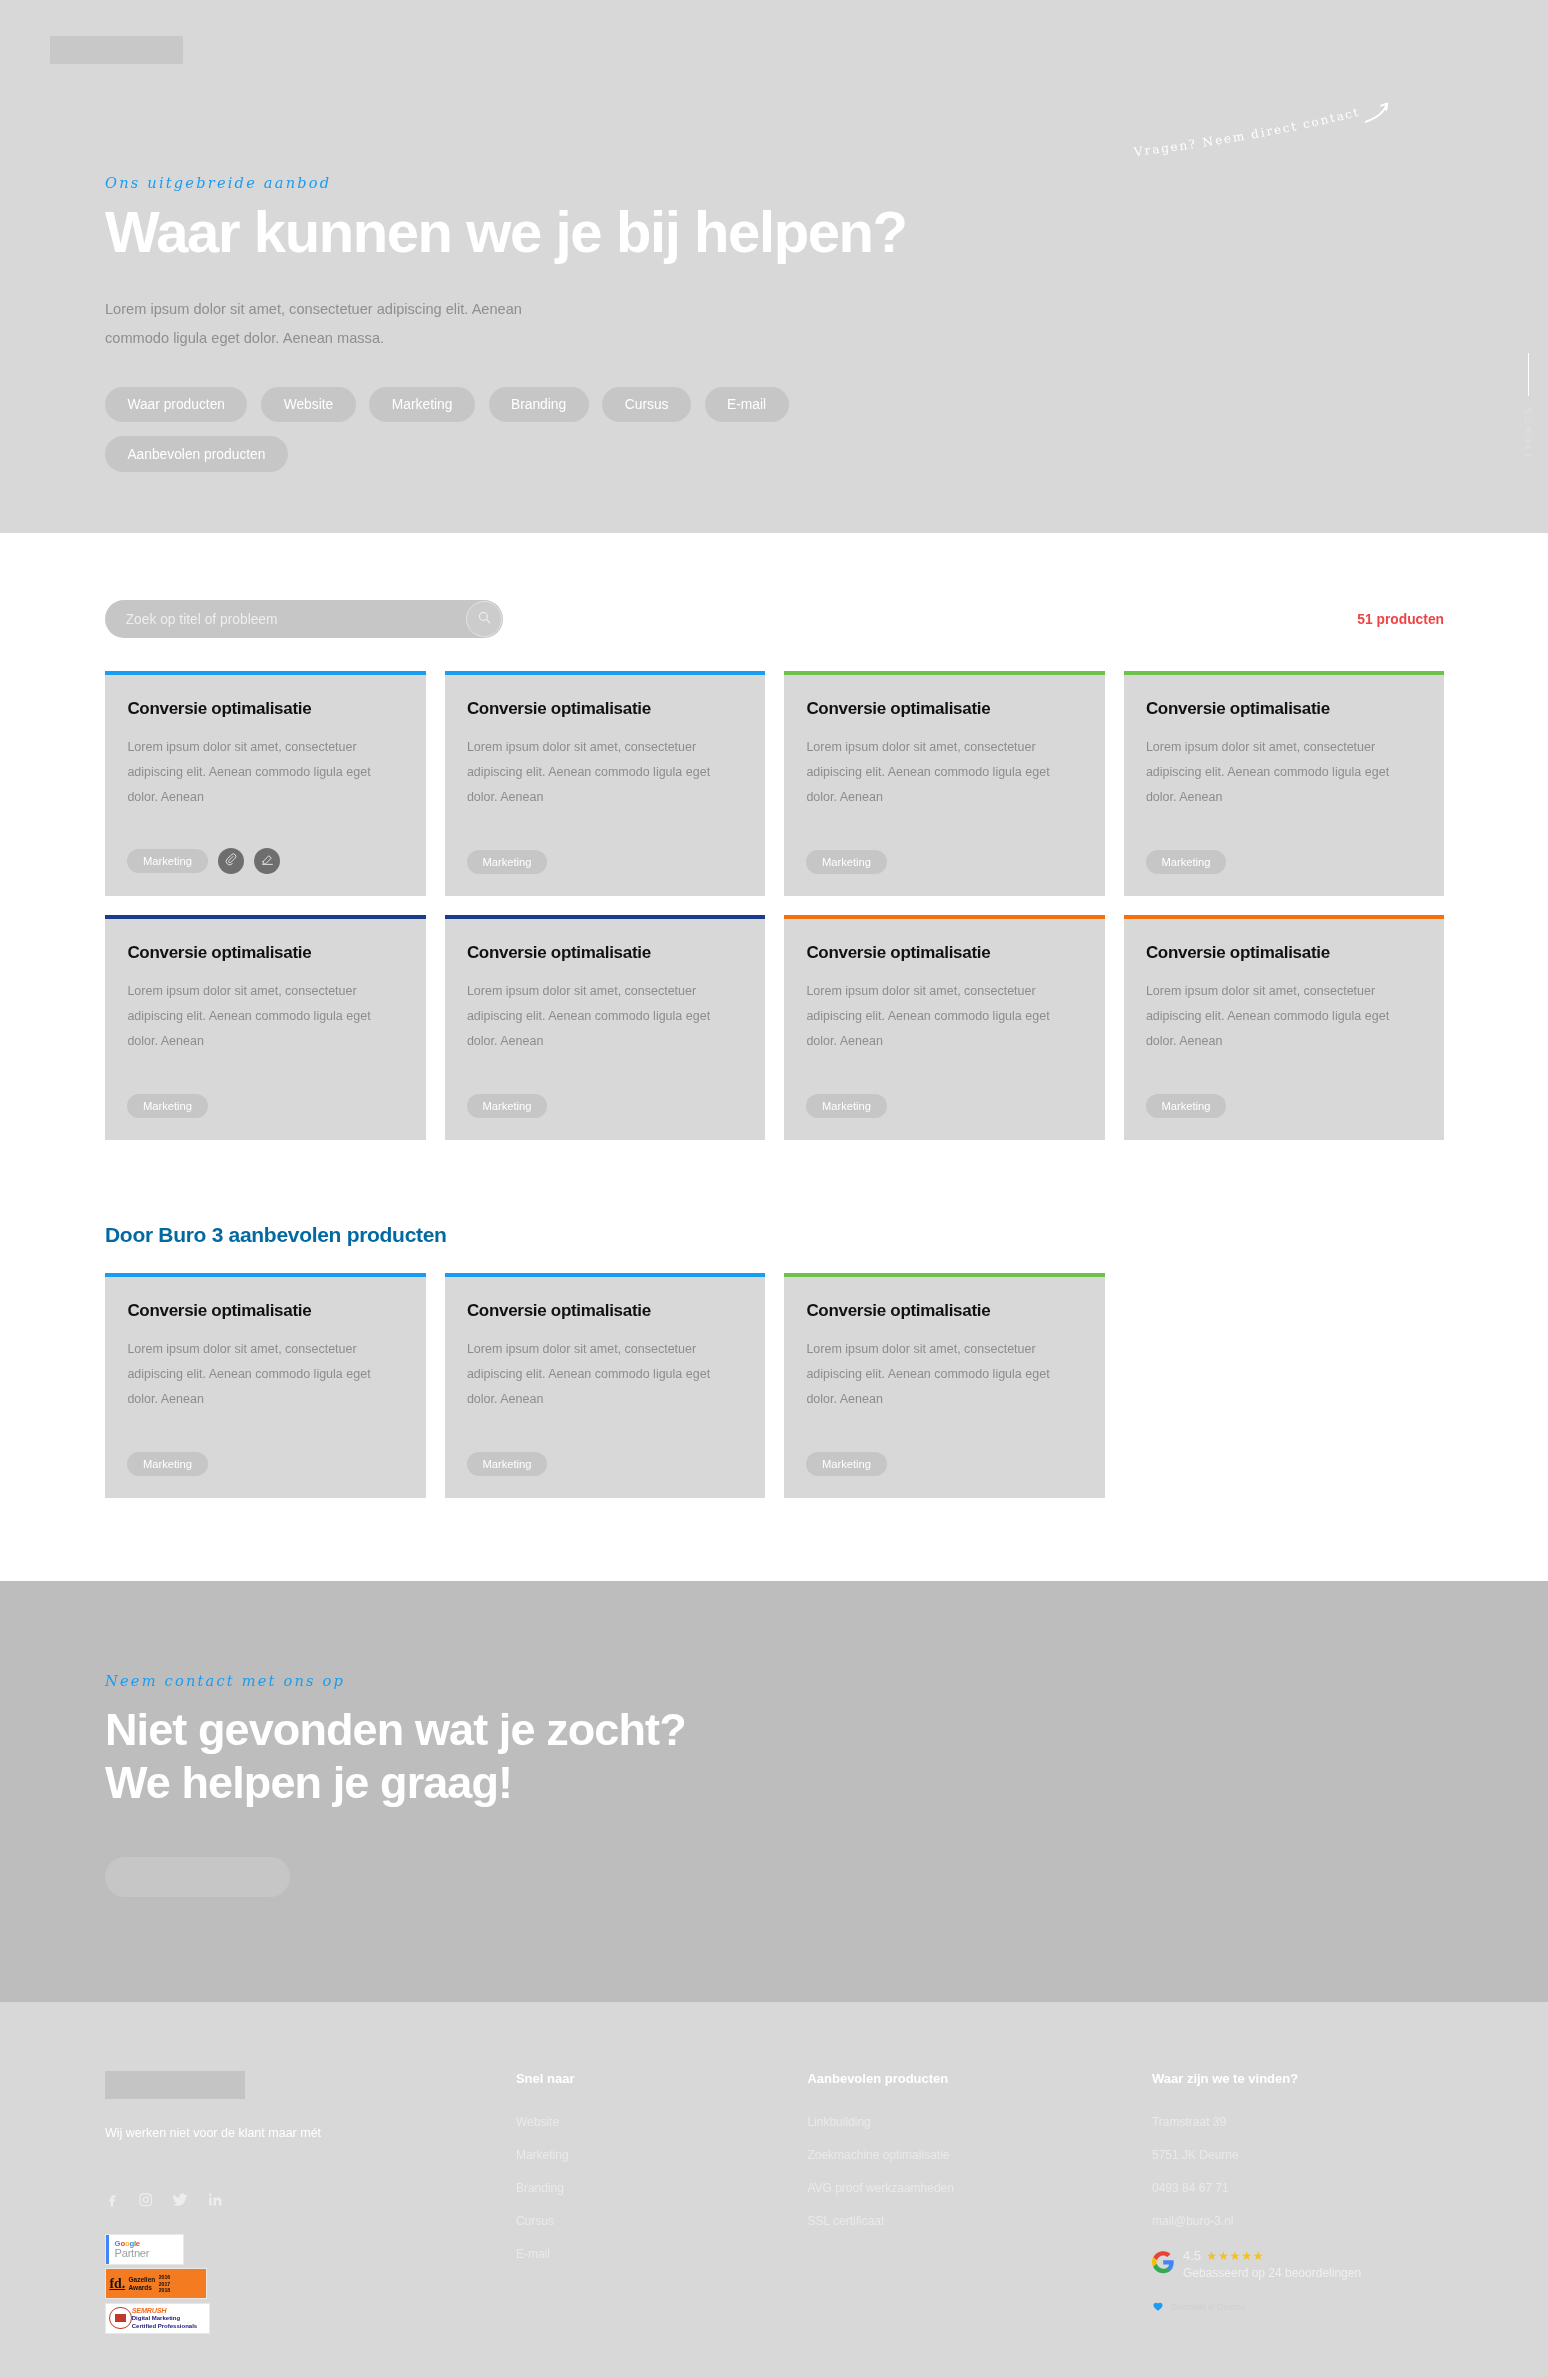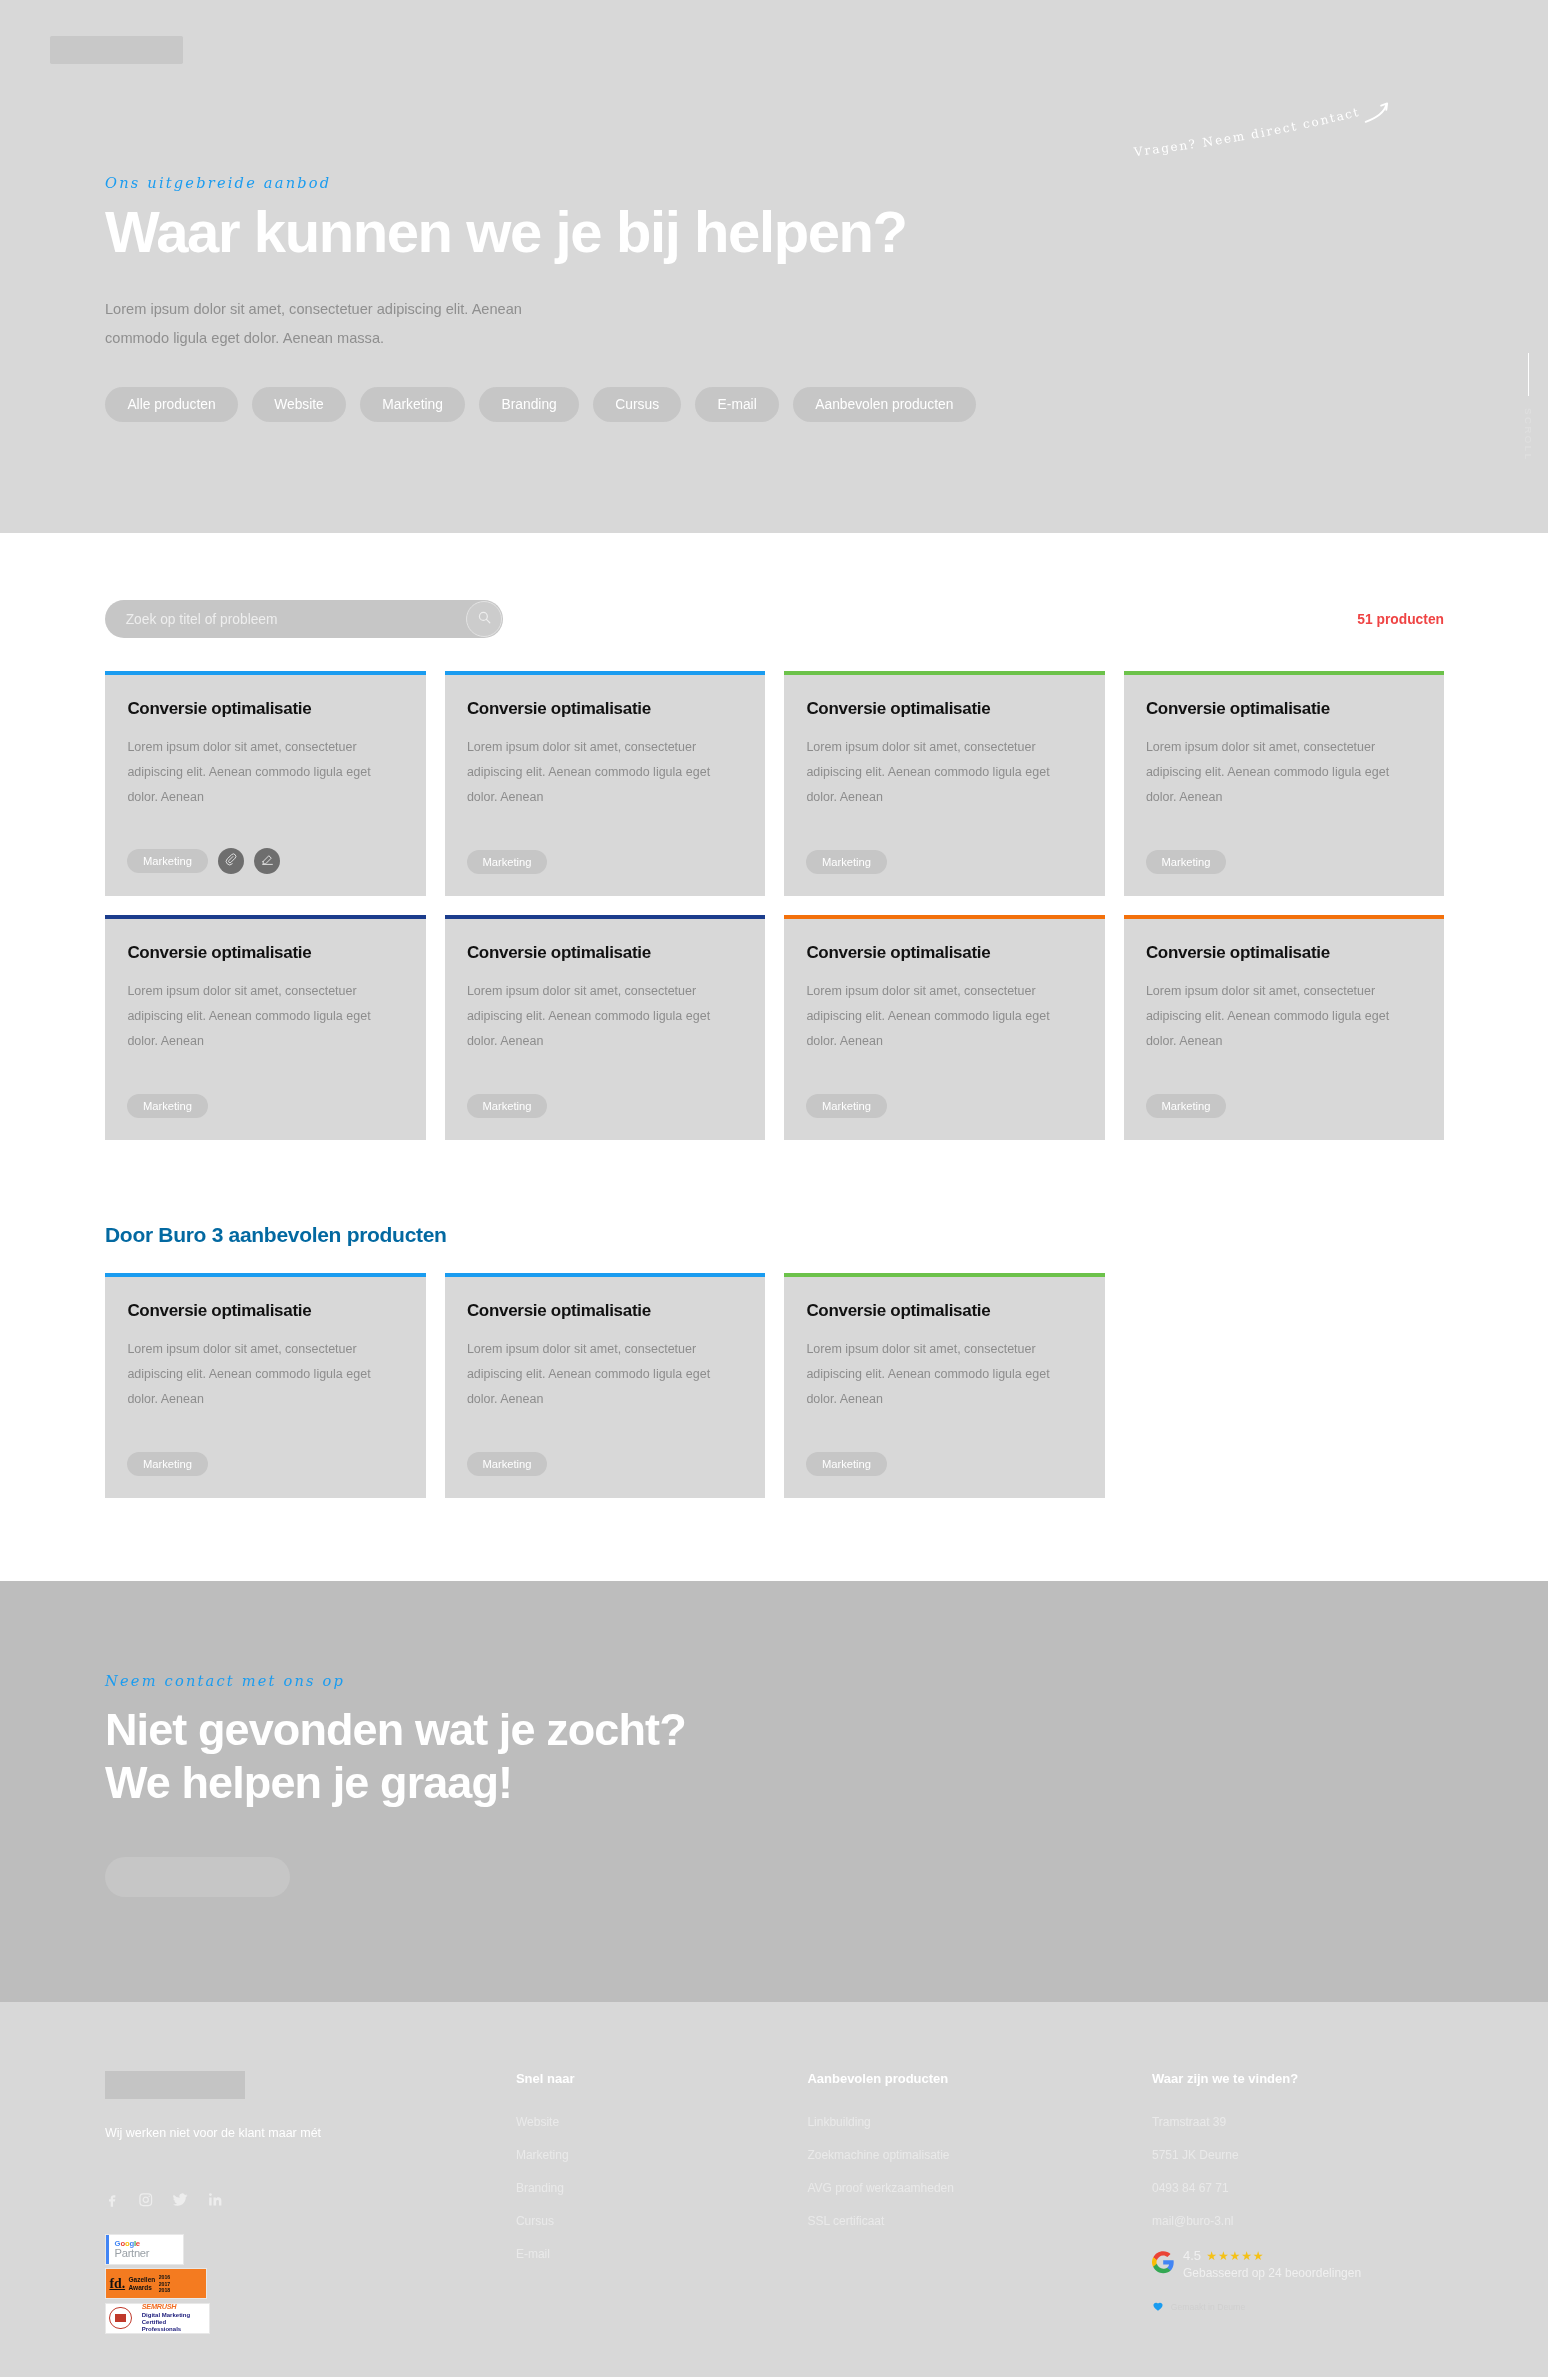--- a/index.html
+++ b/index.html
@@ -318,21 +318,21 @@
   .g-b { color:#4285F4 } .g-r { color:#EA4335 } .g-y { color:#FBBC05 } .g-g { color:#34A853 }
   .g-partner { font-size: 11.2px; color: #9aa0a6; letter-spacing: -0.3px; }
   .badge-fd { width: 102px; background: #F47B20; display: flex; align-items: center; padding: 0 3.4px; }
   .fd-logo {
     color: #111; font-weight: 700; font-size: 13.8px; font-family: "Liberation Serif", serif;
     margin-right: 3.4px;
     text-decoration: underline;
   }
   .fd-txt { color: #111; font-size: 6.5px; line-height: 1.25; font-weight: 700; }
   .fd-years { color:#111; font-size: 5.2px; line-height:1.25; margin-left:3.4px; font-weight:700;}
-  .badge-semrush { width: 105px; display: flex; align-items: center; gap: 10px; padding: 0 3.4px; }
+  .badge-semrush { width: 105px; display: flex; align-items: center; gap: 0; padding: 0 3.4px; }
   .seal {
     width: 22.4px; height: 22.4px; border-radius: 50%;
     border: 0.9px solid #C0392B;
     display:flex; align-items:center; justify-content:center;
     flex: 0 0 auto;
   }
   .seal-in { width: 11.2px; height: 7.7px; background:#C0392B; }
   .sem-txt { line-height: 1.2; }
   .sem-brand { font-size: 7.3px; font-weight: 700; color: #F26D21; font-style: italic; letter-spacing:-0.3px;}
   .sem-sub { font-size: 6px; font-weight: 700; color: #1a1a7a; }
@@ -402,21 +402,21 @@
         <path d="M272,22 C288,16 294,10 296,2" stroke="#ffffff" stroke-width="2.2" fill="none" stroke-linecap="round"></path>
         <path d="M290,3 L297,0.5 L296,8" stroke="#ffffff" stroke-width="2.2" fill="none" stroke-linecap="round" stroke-linejoin="round"></path>
       </svg>
     </div>
 
     <div class="hero-inner">
       <div class="eyebrow">Ons uitgebreide aanbod</div>
       <h1 class="hero-title">Waar kunnen we je bij helpen?</h1>
       <p class="hero-sub">Lorem ipsum dolor sit amet, consectetuer adipiscing elit. Aenean commodo ligula eget dolor. Aenean massa.</p>
       <div class="pill-row">
-        <button class="pill">Alle producten</button>
+        <button class="pill">Waar producten</button>
         <button class="pill">Website</button>
         <button class="pill">Marketing</button>
         <button class="pill">Branding</button>
         <button class="pill">Cursus</button>
         <button class="pill">E-mail</button>
         <button class="pill">Aanbevolen producten</button>
       </div>
     </div>
 
     <div class="scroll-indicator">

